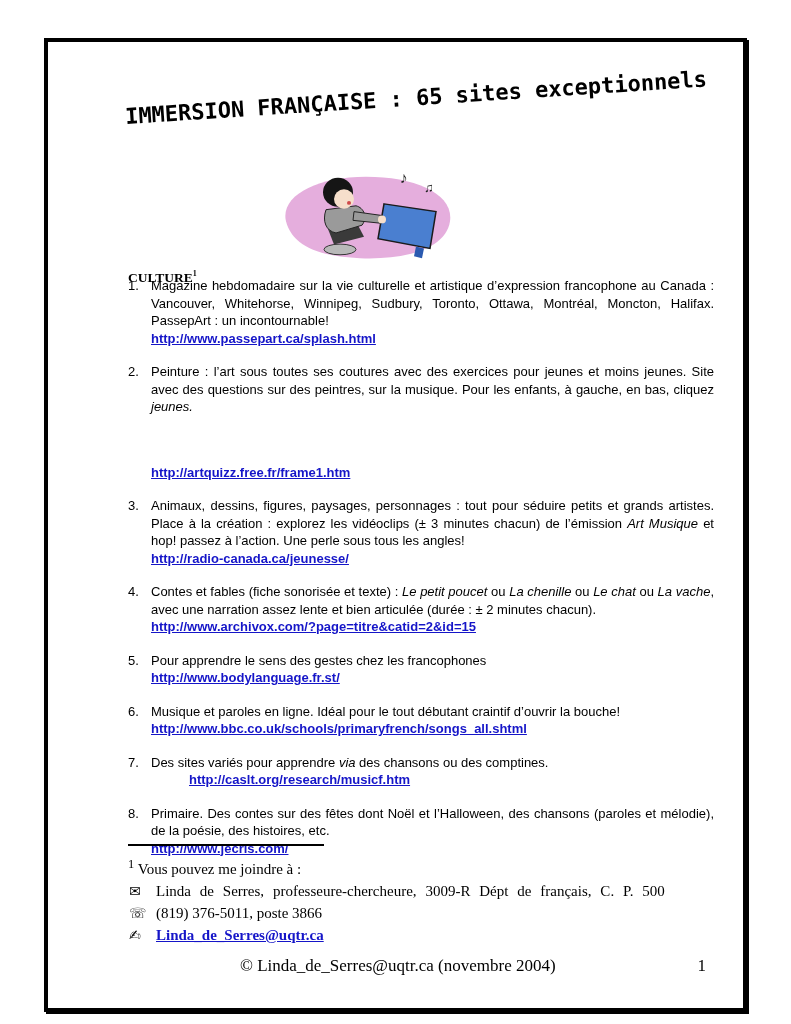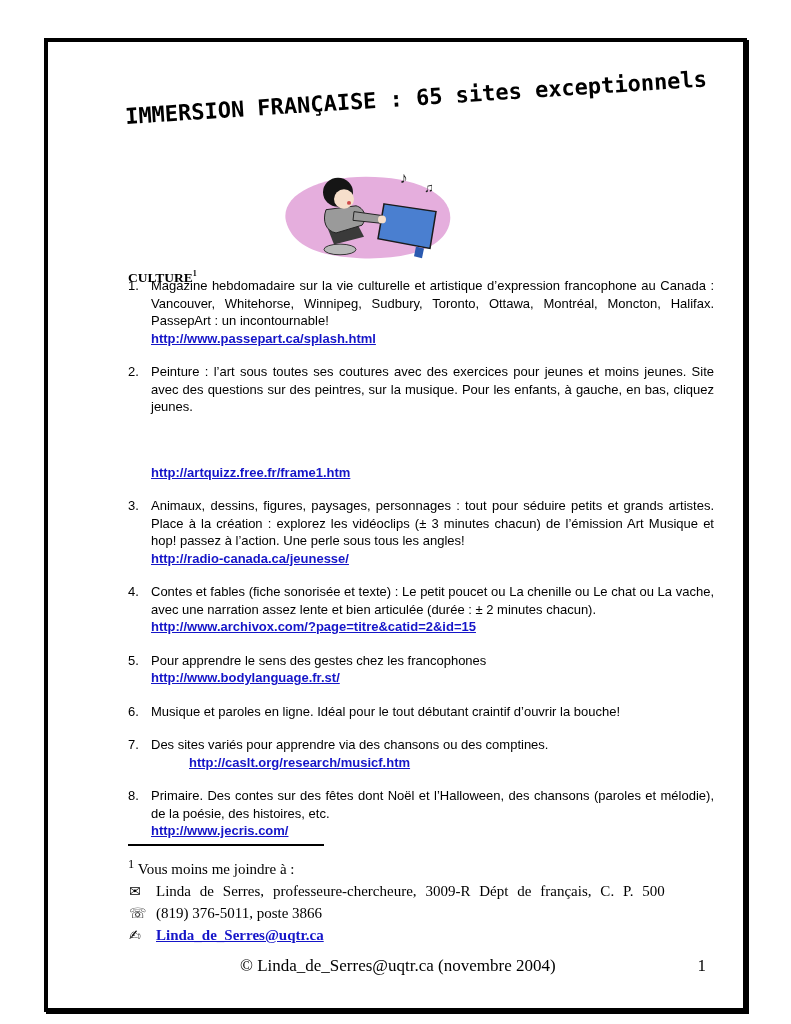--- a/index.html
+++ b/index.html
@@ -26,21 +26,21 @@
   .section-heading sup { font-size:8px; }
 
   .site-list { position:absolute; left:128px; top:277px; width:586px; list-style:none; }
   .item {
     position:relative; padding-left:23px; margin-bottom:16px;
     font-size:13px; line-height:17.5px; text-align:justify;
   }
   .item .num { position:absolute; left:0; top:0; }
   .item-link { display:block; text-align:left; }
   a { color:#1515c8; text-decoration:underline;font-weight:bold; }
-  .it { }
+  .it { font-style:italic; }
 
   .fn-rule { position:absolute; left:128px; top:844px; width:196px; border-top:2px solid #000; }
 
   .footnote {
     position:absolute; left:128px; top:852px; width:590px;
     font-family:"Liberation Serif", serif; font-size:15px; line-height:20px;
   }
   .fn-line { position:relative; padding-left:28px; margin-top:2px; }
   .fn-line .fn-icon {
     position:absolute; left:1px; top:0;
@@ -103,37 +103,38 @@
     <a class="item-link" href="#" style="color: rgb(21, 21, 200);">http://www.archivox.com/?page=titre&amp;catid=2&amp;id=15</a>
   </li>
     <li class="item">
     <span class="num">5.</span>
     <span class="item-text"><span>Pour apprendre le sens des gestes chez les francophones</span></span>
     <a class="item-link" href="#" style="color: rgb(21, 21, 200);">http://www.bodylanguage.fr.st/</a>
   </li>
     <li class="item">
     <span class="num">6.</span>
     <span class="item-text"><span>Musique et paroles en ligne. Idéal pour le tout débutant craintif d’ouvrir la bouche!</span></span>
+    <a class="item-link" href="#" style="color: rgb(21, 21, 200);">http://www.bbc.co.uk/schools/primaryfrench/songs_all.shtml</a>
   </li>
     <li class="item">
     <span class="num">7.</span>
     <span class="item-text"><span>Des sites variés pour apprendre </span><span class="it">via</span><span> des chansons ou des comptines.</span></span>
     <a class="item-link" href="#" style="color: rgb(21, 21, 200); padding-left: 38px;">http://caslt.org/research/musicf.htm</a>
   </li>
     <li class="item">
     <span class="num">8.</span>
     <span class="item-text"><span>Primaire. Des contes sur des fêtes dont Noël et l’Halloween, des chansons (paroles et mélodie), de la poésie, des histoires, etc.</span></span>
     <a class="item-link" href="#" style="color: rgb(21, 21, 200);">http://www.jecris.com/</a>
   </li>
   </ol>
 
 <div class="fn-rule"></div>
 
 <div class="footnote">
-  <div class="fn-line fn-intro"><sup>1</sup><span> Vous moins me joindre à :</span></div>
+  <div class="fn-line fn-intro"><sup>1</sup><span> Vous pouvez me joindre à :</span></div>
   <div class="fn-line">
     <span class="fn-icon">✉</span>
     <div class="addr1">Linda de Serres, professeure-chercheure, 3009-R Dépt de français, C. P. 500</div>
   </div>
   <div class="fn-line">
     <span class="fn-icon">☏</span>
     <span>(819) 376-5011, poste 3866</span>
   </div>
   <div class="fn-line">
     <span class="fn-icon">✍</span>

